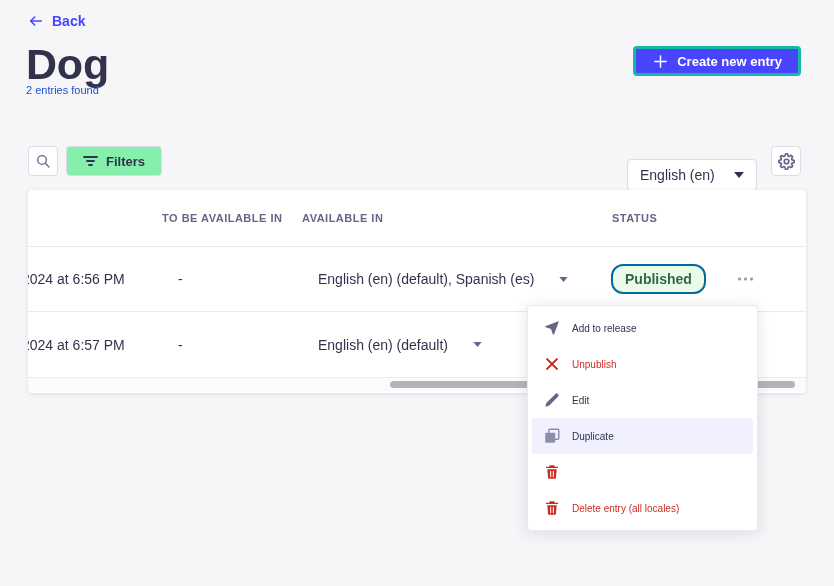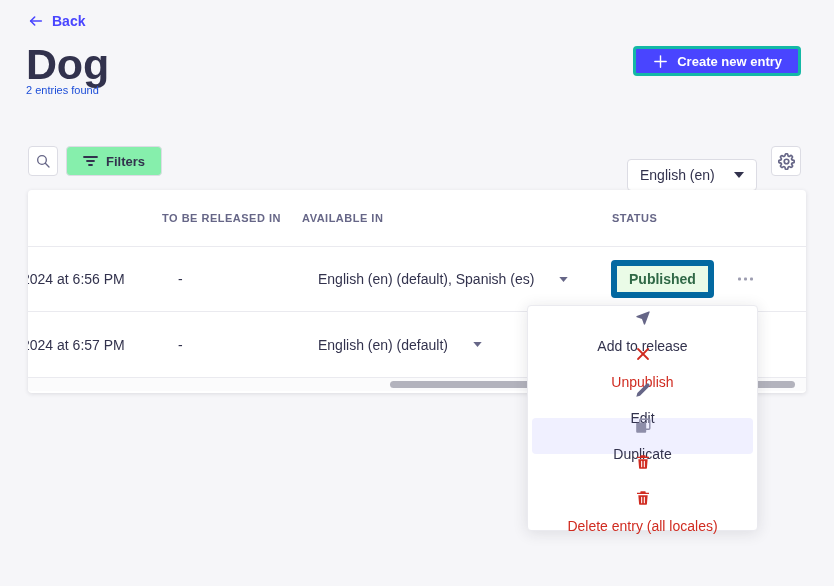--- a/index.html
+++ b/index.html
@@ -81,21 +81,21 @@
     position: absolute; top: 50%; transform: translateY(-50%);
     font-size: 14px; color: #32324d; white-space: nowrap;
   }
   .cell-updated { left: -6px; }
   .cell-dash { left: 150px; }
   .cell-locales { left: 290px; display: flex; align-items: center; gap: 25px; }
   .cell-status { left: 583px; }
   .cell-more { left: 704px; cursor: pointer; padding: 6px; }
   .status-badge {
     display: inline-block; padding: 5px 12px;
-    background: #eafbe7; border: 6px solid #0369a1; border-radius: 4px;
+    background: #eafbe7; border: 2px solid #0369a1; border-radius: 12px;
     color: #2f6846; font-size: 14px; font-weight: 700;
   }
   .dots { display: flex; gap: 3px; }
   .dots i { width: 3px; height: 3px; background: #9d9db0; border-radius: 1px; }
 
   .table-footer {
     position: relative; height: 13px; background: #fbfbfc;
   }
   .scroll-thumb {
     position: absolute; left: 362px; top: 3px; width: 405px; height: 7px;
@@ -105,21 +105,21 @@
   
   .context-menu {
     position: absolute; left: 527px; top: 305px; width: 231px;
     background: #ffffff; border: 1px solid #eaeaef; border-radius: 4px;
     box-shadow: 0 2px 15px rgba(33, 33, 52, 0.12);
     padding: 4px; z-index: 10;
   }
   .menu-item {
     height: 36px; display: flex; align-items: center; gap: 12px;
     padding: 0 12px; border-radius: 4px; cursor: pointer;
-    font-size: 14px; color: #32324d; flex-direction: column;
+    font-size: 10px; color: #32324d;
   }
   .menu-item.danger { color: #d02b20; }
   .menu-item.disabled { color: #a5a5ba; cursor: default; }
   .menu-item.hovered { background: #f0f0ff; }
   .menu-item .mi-icon { width: 16px; height: 16px; flex: 0 0 16px; }
 </style>
 </head>
 <body>
 
 <a class="back-link">
@@ -178,21 +178,21 @@
   <span>
     <svg width="17" height="17" viewBox="0 0 24 24" fill="none" stroke="#666687" stroke-width="2.4" stroke-linecap="round" stroke-linejoin="round">
         <circle cx="12" cy="12" r="3.2"></circle>
         <path d="M19.4 15a1.65 1.65 0 0 0 .33 1.82l.06.06a2 2 0 0 1-2.83 2.83l-.06-.06a1.65 1.65 0 0 0-1.82-.33 1.65 1.65 0 0 0-1 1.51V21a2 2 0 0 1-4 0v-.09A1.65 1.65 0 0 0 9 19.4a1.65 1.65 0 0 0-1.82.33l-.06.06a2 2 0 0 1-2.83-2.83l.06-.06a1.65 1.65 0 0 0 .33-1.82 1.65 1.65 0 0 0-1.51-1H3a2 2 0 0 1 0-4h.09A1.65 1.65 0 0 0 4.6 9a1.65 1.65 0 0 0-.33-1.82l-.06-.06a2 2 0 0 1 2.83-2.83l.06.06a1.65 1.65 0 0 0 1.82.33H9a1.65 1.65 0 0 0 1-1.51V3a2 2 0 0 1 4 0v.09a1.65 1.65 0 0 0 1 1.51 1.65 1.65 0 0 0 1.82-.33l.06-.06a2 2 0 0 1 2.83 2.83l-.06.06a1.65 1.65 0 0 0-.33 1.82V9a1.65 1.65 0 0 0 1.51 1H21a2 2 0 0 1 0 4h-.09a1.65 1.65 0 0 0-1.51 1z"></path>
       </svg>
   </span>
 </button>
 
 <div class="table-card">
   <div class="thead-row">
-    <span class="th th-released">TO BE RELEASED IN</span>
+    <span class="th th-released">TO BE AVAILABLE IN</span>
     <span class="th th-available">AVAILABLE IN</span>
     <span class="th th-status">STATUS</span>
   </div>
 
   <div class="trow">
     <span class="cell cell-updated">2024 at 6:56 PM</span>
     <span class="cell cell-dash">-</span>
     <span class="cell cell-locales">
       <span>English (en) (default), Spanish (es)</span>
       <span>

